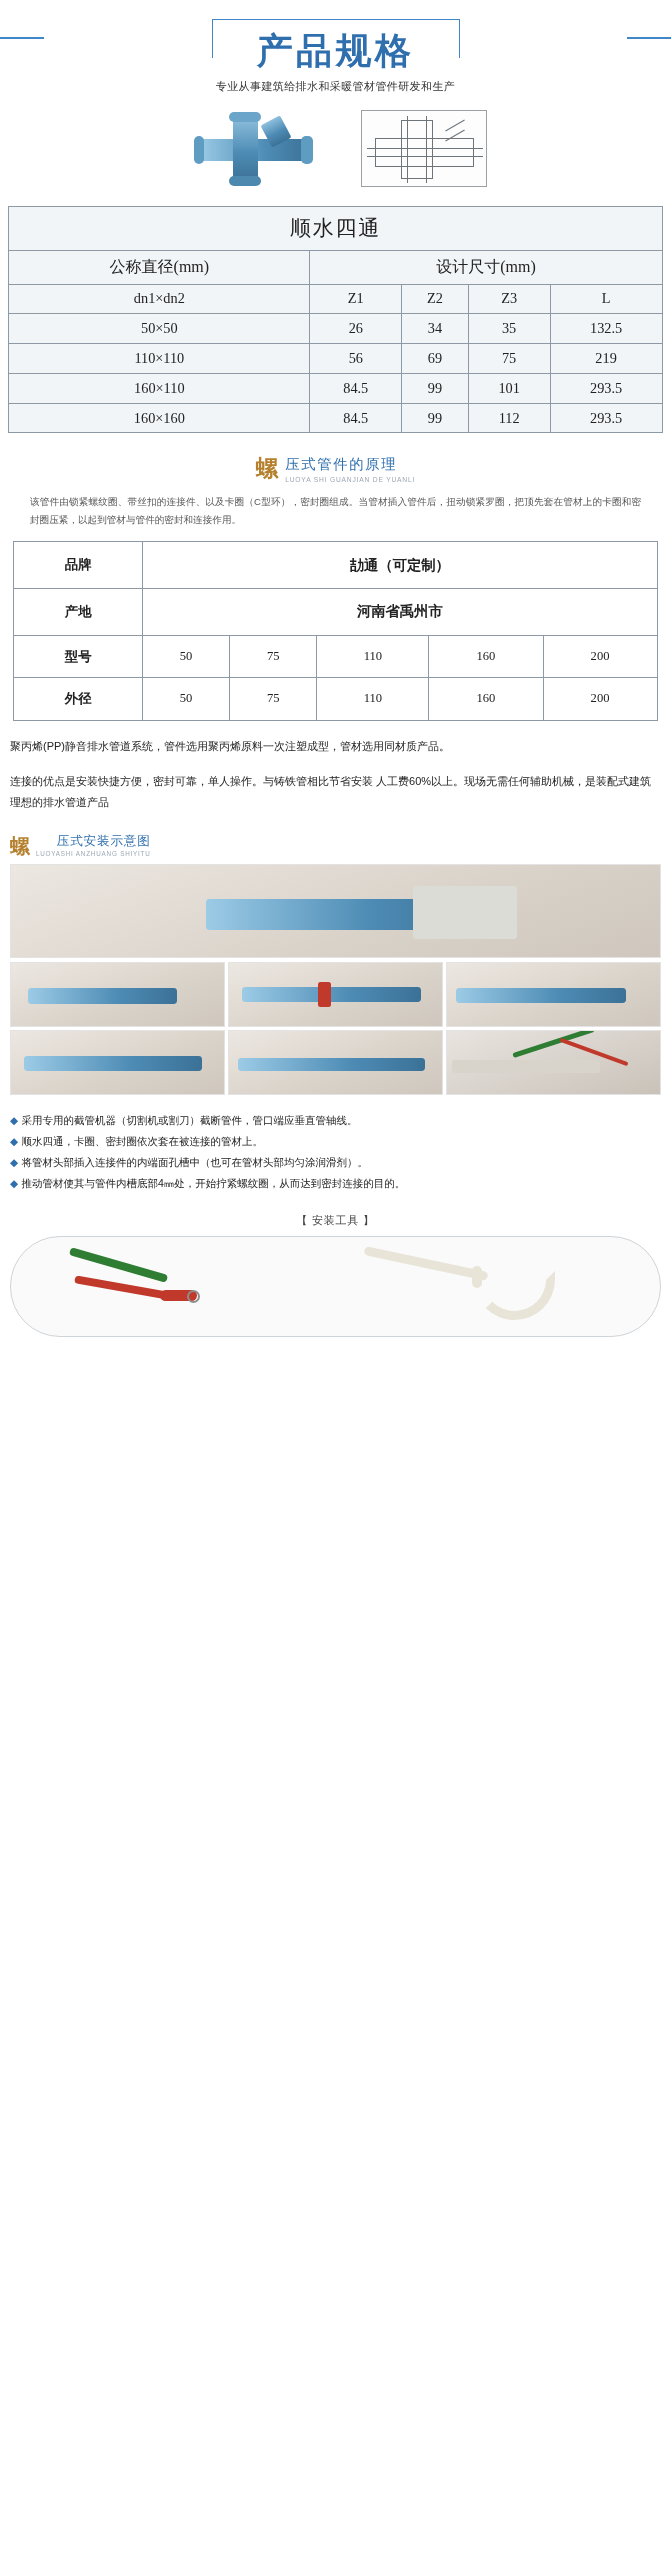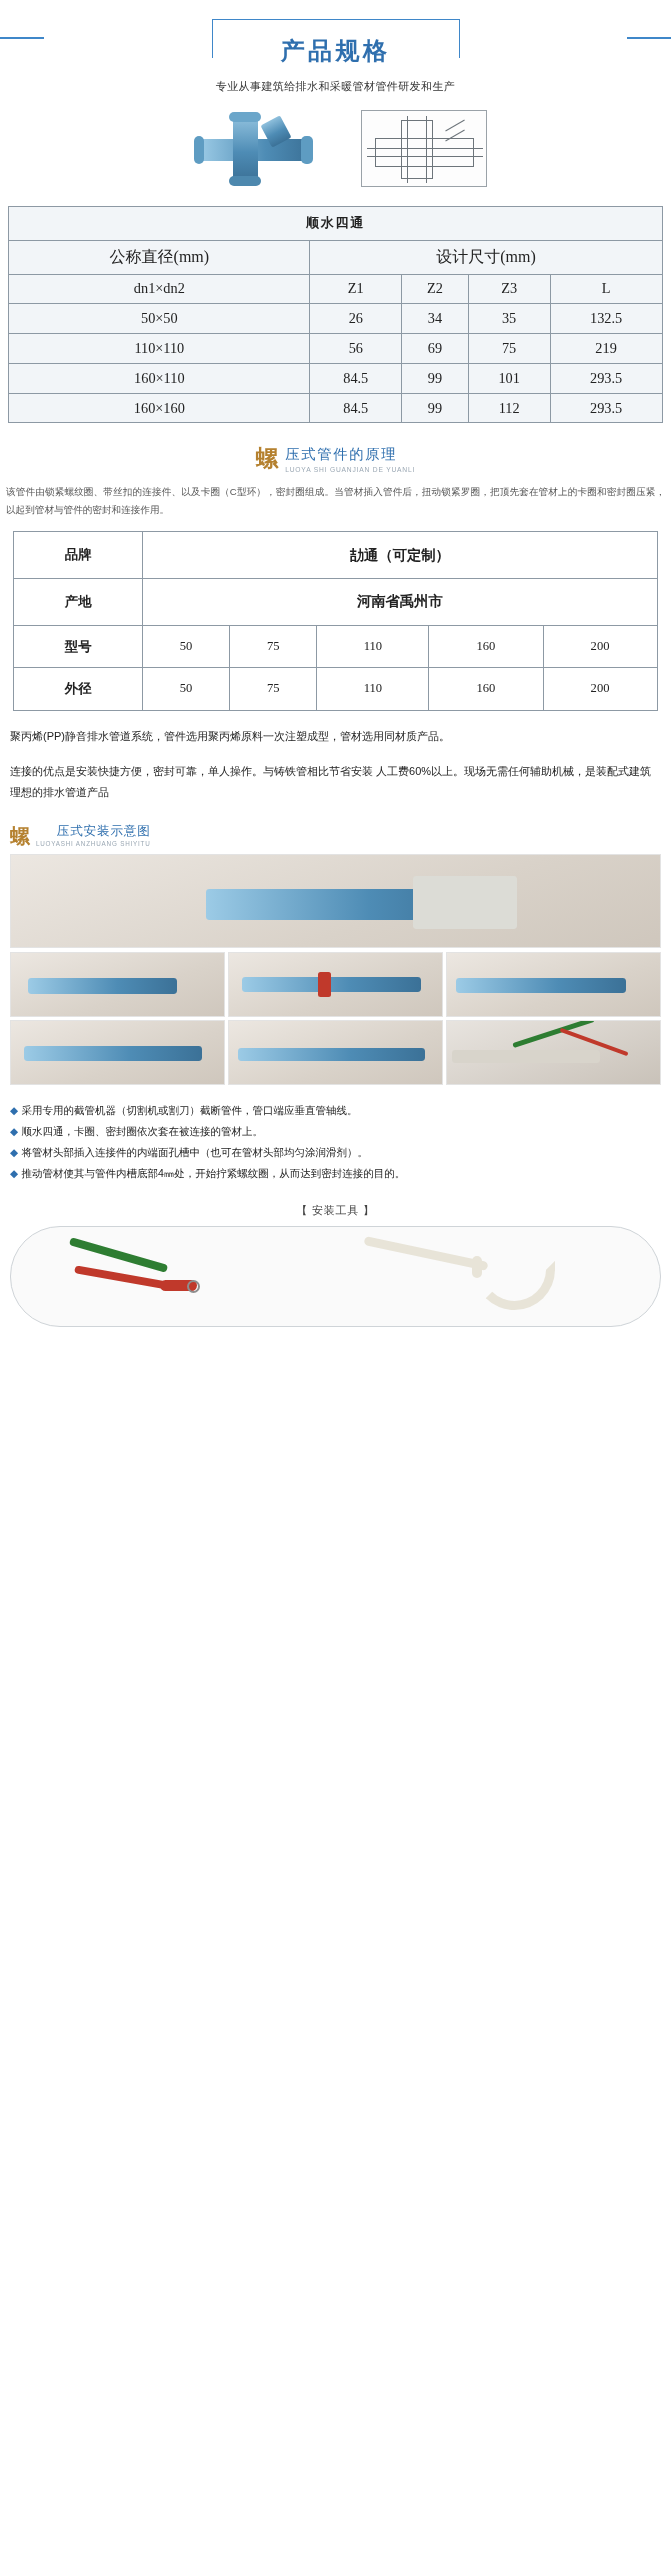--- a/index.html
+++ b/index.html
@@ -19,21 +19,21 @@
   }
   .hero-rule { height:1.7px; width:44px; background:#3f87c9; }
   .hero-box {
     border:1.7px solid #3f87c9;
     border-bottom: none;
     width: 248px; height: 39px;
     position:relative;
     margin: 0 auto;
   }
   .hero-title {
-    font-size: 24px; font-weight:bold; color:#2f6fae;
+    font-size: 36px; font-weight:bold; color:#2f6fae;
     letter-spacing: 3.4px;
     line-height: 39px;
     position:relative; top:11.7px;
     background:#fff; display:inline-block; padding:0 5px;text-align:right;
   }
   .hero-sub {
     margin-top: 21px;
     font-size: 11px; color:#333; letter-spacing:0.4px;
   }
 
@@ -63,40 +63,40 @@
     font-size: 14.3px; color:#222;
     background:#f2f5f8;
   }
   table.spec th, table.spec td {
     border:0.8px solid #8d99a4;
     text-align:center;
     padding: 5.9px 3.4px;
     font-weight:normal;
     font-family:"Liberation Serif","DejaVu Serif",serif;
   }
-  table.spec .t-title { font-size:13px; padding:7.6px 3.4px; letter-spacing:1.7px;font-weight:bold;}
+  table.spec .t-title { font-size:21px; padding:7.6px 3.4px; letter-spacing:1.7px;}
   table.spec .hdr { font-size:16px; }
 
   
   .sec-head {
     display:flex; align-items:center; justify-content:center;
     gap:6.7px; margin: 22px 0 10px 0;
   }
   .luo-badge {
     font-size:22.7px; color:#b5812f; font-weight:bold;
     font-family:"Liberation Serif","DejaVu Serif",serif;
     line-height:1;
   }
   .sec-head-text { text-align:left; }
   .sec-head-cn { font-size:14.3px; color:#2f6fae; letter-spacing:1.7px; }
   .sec-head-en { font-size:6.7px; color:#9aa7b3; letter-spacing:0.8px; margin-top:1.7px;}
 
   .principle-text {
     font-size:9.6px; color:#555; line-height:1.9;
-    padding: 0 6px; text-align:justify;
+    padding: 0 30px; text-align:justify;
   }
 
   
   .param-wrap { padding: 11.7px 13.4px 0 13.4px; }
   table.param { width:100%; border-collapse:collapse; font-size:12.6px;}
   table.param td {
     border:0.8px solid #8d99a4; text-align:center; padding:11.7px 3.4px;
     font-family:"Liberation Serif","DejaVu Serif",serif;
   }
   table.param td.lab { font-weight:bold; width:20%; font-size:13.4px;margin-top:14px;}

